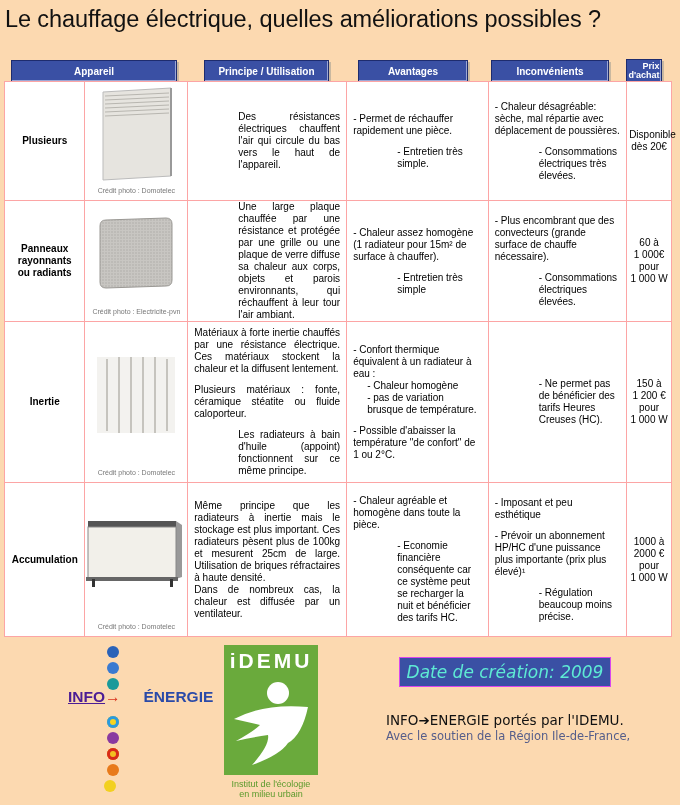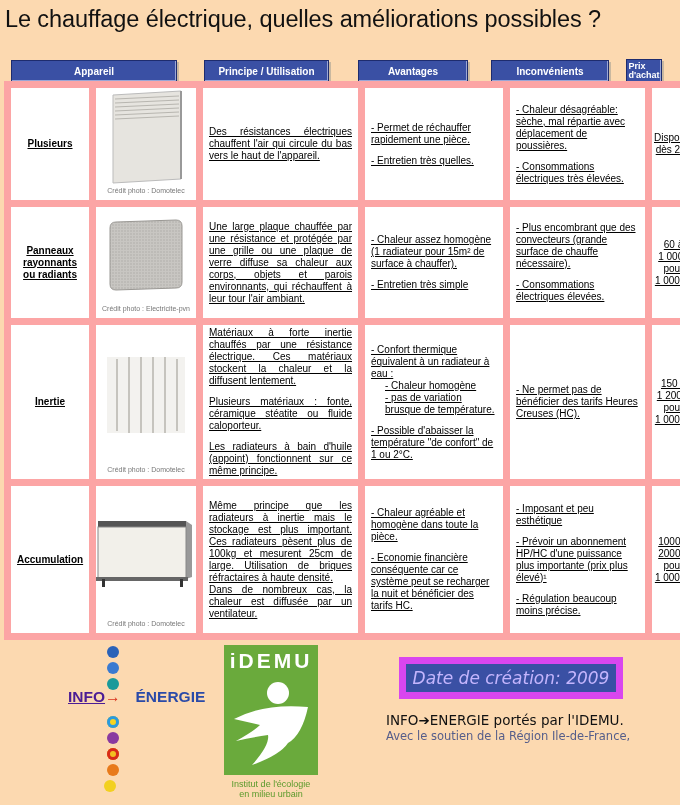--- a/index.html
+++ b/index.html
@@ -1,37 +1,37 @@
 <!DOCTYPE html>
 <html><head>
 <meta charset="utf-8">
 <style>
   html, body { margin:0; padding:0; }
   body { width:680px; height:805px; background:#fcd9b0; position:relative; overflow:hidden; font-family:"Liberation Sans", sans-serif; color:#000; }
   .title { position:absolute; left:5px; top:6px; font-size:23.5px; color:#111; white-space:nowrap; letter-spacing:-0.1px; }
-  .hdr { position:absolute; top:60px; height:20px; background:#3a50a4; border:1px solid #1e2c6e; box-shadow:2px 2px 0 #c9b8a0, -1px -1px 0 #9aa6d6 inset; color:#fff; font-weight:bold; font-size:10px; display:flex; align-items:center; justify-content:center; text-align:left; line-height:9px; }
+  .hdr { position:absolute; top:60px; height:20px; background:#3a50a4; border:1px solid #1e2c6e; box-shadow:2px 2px 0 #c9b8a0, -1px -1px 0 #9aa6d6 inset; color:#fff; font-weight:bold; font-size:10px; display:flex; align-items:center; justify-content:center; text-align:right; line-height:9px; }
   .hdr.h1 { left:11px; width:164px; }
   .hdr.h2 { left:204px; width:123px; }
   .hdr.h3 { left:358px; width:108px; }
   .hdr.h4 { left:491px; width:116px; }
   .hdr.h5 { left:626px; width:34px; top:59px; height:22px; font-size:9px; }
   table.grid { position:absolute; left:4px; top:81px; width:668px; border-collapse:collapse; background:#fff; table-layout:fixed; }
-  table.grid td { border:7px solid #fca5a5; vertical-align:middle; font-size:10px; line-height:12px; padding:0 6px;text-decoration:underline; }
+  table.grid td { border:1px solid #fca5a5; vertical-align:middle; font-size:10px; line-height:12px; padding:0 6px; }
   td.c1 { width:66px; text-align:center; font-weight:bold; font-size:10.5px; line-height:13px; }
   td.c2 { width:100px; text-align:center; padding:0 !important; position:relative; }
   td.c3 { width:143px; text-align:justify; }
   td.c4 { width:126px; }
   td.c5 { width:123px; }
   td.c6 { width:39px; text-align:center; padding:8px 2px !important; }
   .credit { position:absolute; bottom:3px; left:0; right:0; text-align:center; font-size:7px; color:#777; }
   .para { margin:0 0 9px 0; }
-  .para:last-child { margin-bottom:0; }
+  .para:last-child { margin-bottom:0;margin-left:44px; }
   .indent { padding-left:14px; }
   .img { margin:0 auto; position:relative; }
-  .footer-date { position:absolute; left:399px; top:657px; width:210px; height:28px; background:#3a50a4; border:7px solid #d946ef; color:#c4b5fd; font-style:italic; font-size:17px; display:flex; align-items:center; justify-content:center; font-family:"DejaVu Sans", sans-serif; }
+  .footer-date { position:absolute; left:399px; top:657px; width:210px; height:28px; background:#3a50a4; border:1px solid #d946ef; color:#5eead4; font-style:italic; font-size:17px; display:flex; align-items:center; justify-content:center; font-family:"DejaVu Sans", sans-serif; }
   .proj { position:absolute; left:386px; top:712px; font-family:"DejaVu Sans", sans-serif; }
   .proj .l1, .proj .l2 { font-size:13.5px; color:#111; line-height:17px; }
   .proj .l3 { font-size:11.5px; color:#555d8a; line-height:14px; }
   .ie-logo { position:absolute; left:66px; top:644px; width:140px; height:150px; }
   .ie-dot { position:absolute; left:41px; width:12px; height:12px; border-radius:50%; }
   .ie-text { position:absolute; left:2px; top:44px; font-weight:bold; font-size:15.5px; white-space:nowrap; }
   .idemu { position:absolute; left:224px; top:645px; width:94px; height:155px; }
   .idemu .box { width:94px; height:130px; background:#6aaa3c; position:relative; }
   .idemu .nm { position:absolute; top:4px; left:0; right:0; text-align:center; color:#fff; font-weight:bold; font-size:21px; letter-spacing:3px; }
   .idemu .cap { font-size:9px; color:#5a9a2c; text-align:center; line-height:10px; margin-top:4px; }
@@ -69,21 +69,21 @@
               <line x1="72" y1="2" x2="72" y2="90" stroke="#999" stroke-width="2"></line>
             </svg>
       </div>
       <div class="credit">Crédit photo : Domotelec</div>
     </td>
     <td class="c3">
           <p class="para">Des résistances électriques chauffent l'air qui circule du bas vers le haut de l'appareil.</p>
         </td>
     <td class="c4">
       <p class="para">- Permet de réchauffer rapidement une pièce.</p>
-      <p class="para">- Entretien très quelles.</p>
+      <p class="para">- Entretien très simple.</p>
     </td>
     <td class="c5">
       <p class="para">- Chaleur désagréable: sèche, mal répartie avec déplacement de poussières.</p>
       <p class="para">- Consommations électriques très élevées.</p>
     </td>
     <td class="c6">
       <span>Disponible</span><br><span>dès 20€</span>
     </td>
   </tr>
 
@@ -189,21 +189,21 @@
     </td>
   </tr>
 </tbody>
   </table>
 
 <div class="ie-logo">
   <div class="ie-dot" style="top:2px;background:#2a62b8;"></div>
   <div class="ie-dot" style="top:18px;background:#3a7ad0;"></div>
   <div class="ie-dot" style="top:34px;background:#1a9a9a;"></div>
   <div class="ie-text">
-    <span style="color:#4c1d95;text-decoration:underline;">INFO</span><span style="color:#d8321c;">→</span><span style="color:#2a4aa8;margin-left:3px;padding-left:12px;">ÉNERGIE</span>
+    <span style="color:#4c1d95;text-decoration:underline;">INFO</span><span style="color:#d8321c;">→</span><span style="color:#2a4aa8;margin-left:11px;padding-left:12px;">ÉNERGIE</span>
   </div>
   <div class="ie-dot" style="top:72px;background:#2a9ae0;box-shadow:inset 0 0 0 3px #2a9ae0, inset 0 0 0 6px #f6d420;"></div>
   <div class="ie-dot" style="top:88px;background:#8a3aa0;"></div>
   <div class="ie-dot" style="top:104px;background:#d82a1a;box-shadow:inset 0 0 0 3px #d82a1a, inset 0 0 0 6px #f2c020;"></div>
   <div class="ie-dot" style="top:120px;background:#e87a1a;"></div>
   <div class="ie-dot" style="top:136px;background:#f2d020;left:38px;"></div>
 </div>
 
 <div class="idemu">
   <div class="box">

